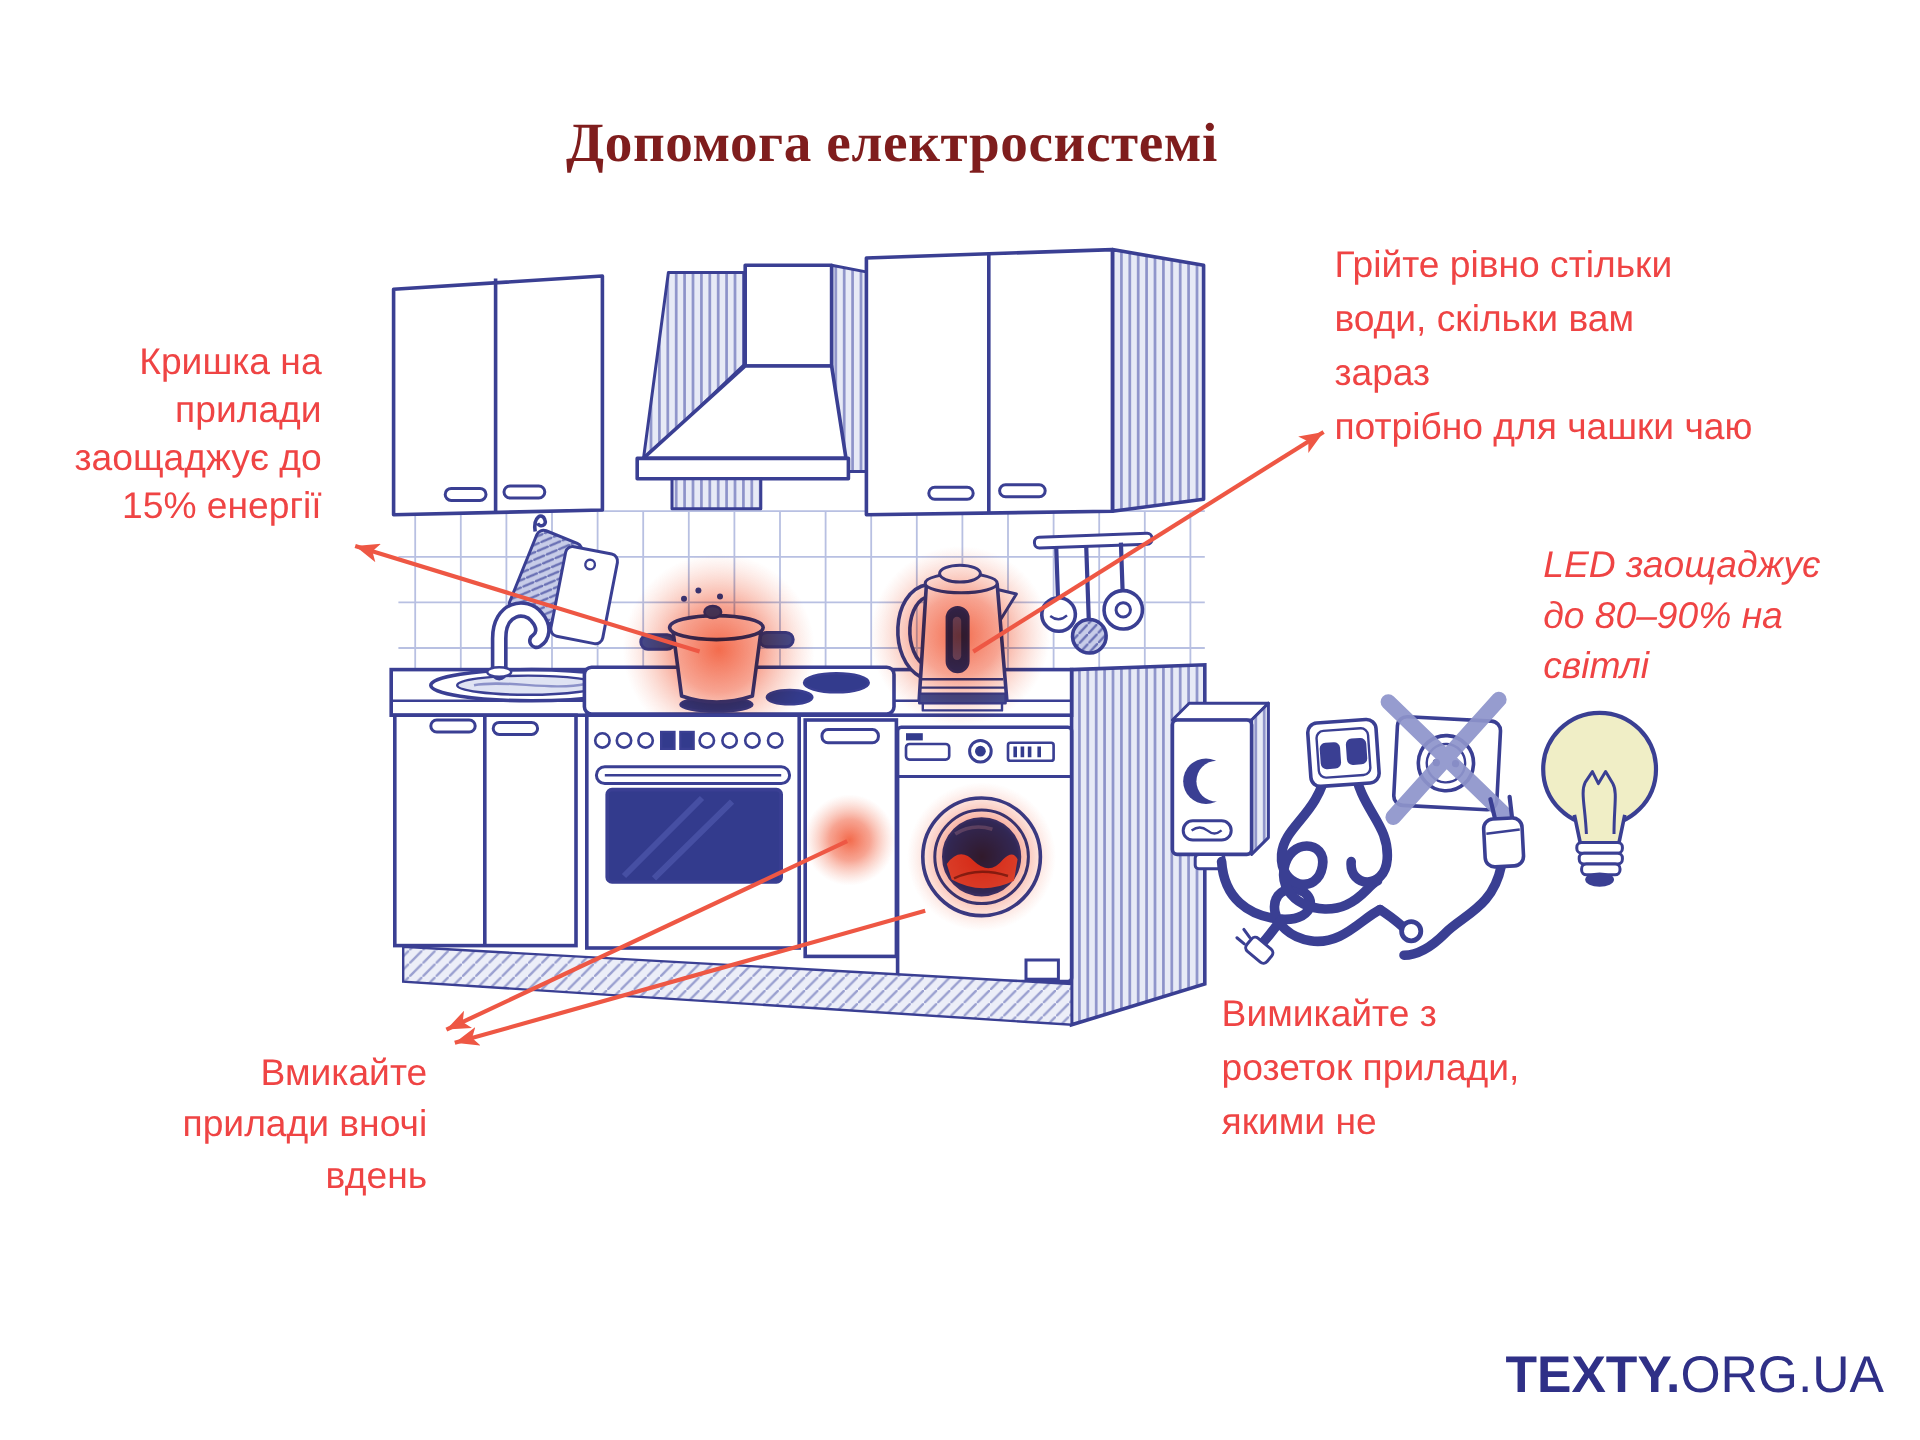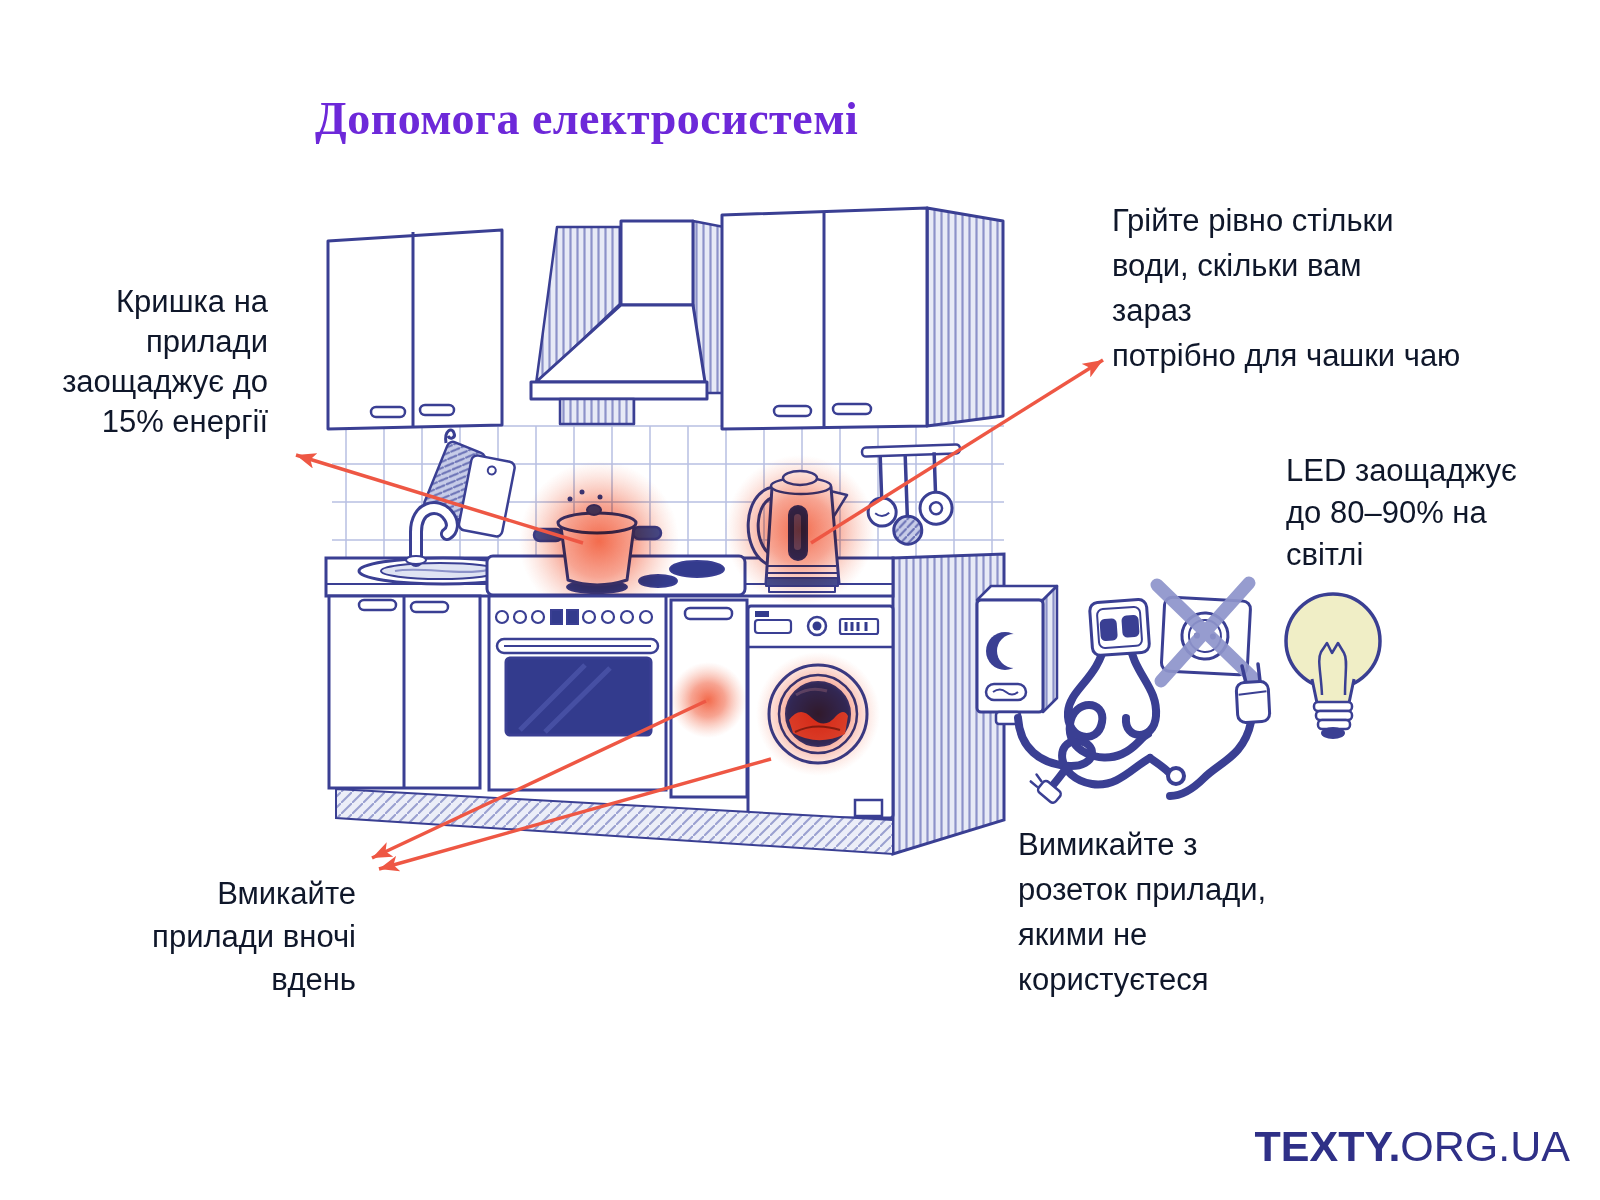--- a/index.html
+++ b/index.html
@@ -1,26 +1,26 @@
 <!DOCTYPE html>
 <html><head>
 <meta charset="utf-8">
 <style>
   html,body{margin:0;padding:0;background:#fff;}
   .canvas{position:relative;width:1600px;height:1200px;background:#ffffff;overflow:hidden;
           font-family:"Liberation Sans",sans-serif;}
   .scene{position:absolute;left:0;top:0;width:1600px;height:1200px;}
-  .title{position:absolute;top:92px;left:315px;width:700px;text-align:left;
+  .title{position:absolute;top:92px;left:315px;width:700px;text-align:right;
          font-family:"Liberation Serif",serif;font-weight:700;font-size:46px;
-         color:#6d28d9;letter-spacing:.5px;}
-  .ann{position:absolute;color:#0f172a;font-size:31px;line-height:42px;font-weight:400;}
+         color:#7f1d1d;letter-spacing:.5px;}
+  .ann{position:absolute;color:#ef4444;font-size:31px;line-height:42px;font-weight:400;}
   .ann div{white-space:nowrap;}
   #ann-pot{left:8px;top:282px;width:260px;text-align:right;line-height:40px;}
   #ann-kettle{left:1112px;top:198px;line-height:45px;}
-  #ann-led{left:1286px;top:450px;line-height:42px;}
+  #ann-led{left:1286px;top:450px;line-height:42px;font-style:italic;}
   #ann-night{left:88px;top:872px;width:268px;text-align:right;line-height:43px;}
   #ann-unplug{left:1018px;top:822px;line-height:45px;}
   .logo{position:absolute;top:1122px;right:30px;font-size:43px;color:#2f3087;}
   .logo .b{font-weight:700;margin-top:39px;}
   .logo .r{font-weight:400;}
 </style>
 </head>
 <body>
 
 <div class="canvas">
@@ -305,20 +305,19 @@
   <div class="ann" id="ann-night">
     <div>Вмикайте</div>
     <div>прилади вночі</div>
     <div>вдень</div>
   </div>
 
   <div class="ann" id="ann-unplug">
     <div>Вимикайте з</div>
     <div>розеток прилади,</div>
     <div>якими не</div>
-    <div>користуєтеся</div>
   </div>
 
   <div class="logo">
     <span class="b">TEXTY.</span><span class="r">ORG.UA</span>
   </div>
 
 </div>
 
 </body></html>

